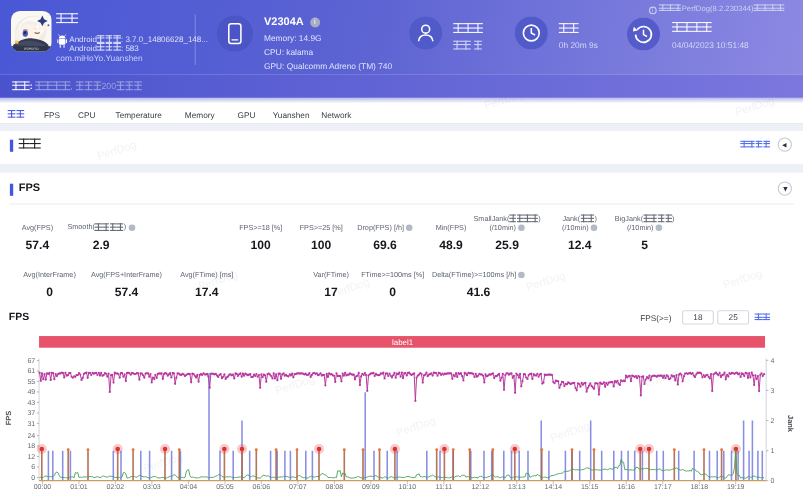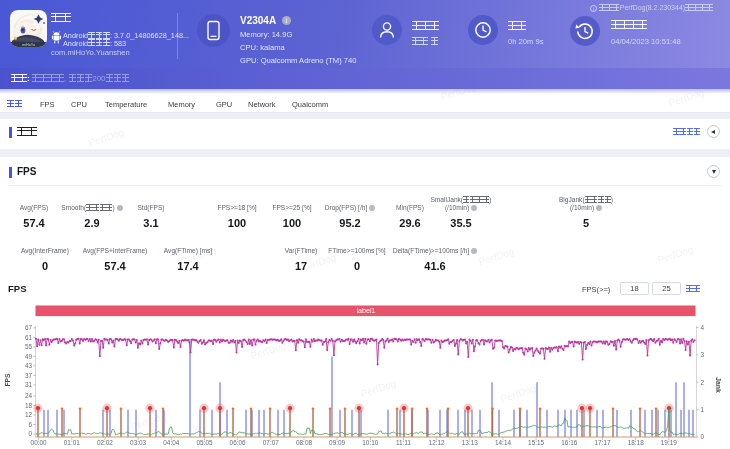--- a/index.html
+++ b/index.html
@@ -109,22 +109,22 @@
 
 <div class="remark"><b><i class="g"></i><i class="g"></i>:</b> <span style="color:#9aa1de"><i class="g"></i><i class="g"></i><i class="g"></i><i class="g"></i>, <i class="g"></i><i class="g"></i><i class="g"></i>200<i class="g"></i><i class="g"></i><i class="g"></i></span></div>
 
 <div class="tabs">
 <span class="tab" style="left:7px;color:#4254e8"><i class="g"></i><i class="g"></i></span>
 <span class="tab" style="left:40px">FPS</span>
 <span class="tab" style="left:71px">CPU</span>
 <span class="tab" style="left:105px">Temperature</span>
 <span class="tab" style="left:168px">Memory</span>
 <span class="tab" style="left:216px">GPU</span>
-<span class="tab" style="left:248px">Network</span>
-<span class="tab" style="left:292px">Qualcomm</span>
+<span class="tab" style="left:248px">Yuanshen</span>
+<span class="tab" style="left:292px">Network</span>
 </div>
 
 <div class="card1">
 <div class="hbar" style="top:8px"></div>
 <div class="htit" style="top:7px"><i class="g"></i><i class="g"></i></div>
 <div class="abs" style="left:673px;top:9px;font-size:6.8px;color:#4a68ee"><i class="g"></i><i class="g"></i><i class="g"></i><i class="g"></i></div>
 <div class="circbtn" style="left:707px;top:6px">
       <span style="width:0;height:0;border:2.6px solid transparent;border-right:4px solid #2d3139;margin-left:-3px"></span>
     </div>
 </div>
@@ -144,56 +144,57 @@
         <span>Avg(FPS)</span>
       </div>
       <div class="sv">57.4</div>
     </div>
     <div class="st" style="left:40px">
       <div class="sl">
         <span>Smooth(<i class="g"></i><i class="g"></i><i class="g"></i><i class="g"></i>)<i class="q"></i></span>
       </div>
       <div class="sv">2.9</div>
     </div>
-    <div class="st" style="left:99px">
-      <div class="sl">
-        <span>Std(FPS)</span>
-      </div>
-      <div class="sv">3.1</div>
-    </div>
     <div class="st" style="left:185px">
       <div class="sl">
         <span>FPS&gt;=18 [%]</span>
       </div>
       <div class="sv">100</div>
     </div>
     <div class="st" style="left:240px">
       <div class="sl">
         <span>FPS&gt;=25 [%]</span>
       </div>
       <div class="sv">100</div>
     </div>
     <div class="st" style="left:298px">
       <div class="sl">
         <span>Drop(FPS) [/h]<i class="q"></i></span>
       </div>
-      <div class="sv">95.2</div>
+      <div class="sv">69.6</div>
     </div>
     <div class="st" style="left:358px">
       <div class="sl">
         <span>Min(FPS)</span>
       </div>
-      <div class="sv">29.6</div>
+      <div class="sv">48.9</div>
     </div>
     <div class="st" style="left:409px">
       <div class="sl">
         <span>SmallJank(<i class="g"></i><i class="g"></i><i class="g"></i><i class="g"></i>)</span>
         <span>(/10min)<i class="q"></i></span>
       </div>
-      <div class="sv">35.5</div>
+      <div class="sv">25.9</div>
+    </div>
+    <div class="st" style="left:475px">
+      <div class="sl">
+        <span>Jank(<i class="g"></i><i class="g"></i>)</span>
+        <span>(/10min)<i class="q"></i></span>
+      </div>
+      <div class="sv">12.4</div>
     </div>
     <div class="st" style="left:534px">
       <div class="sl">
         <span>BigJank(<i class="g"></i><i class="g"></i><i class="g"></i><i class="g"></i>)</span>
         <span>(/10min)<i class="q"></i></span>
       </div>
       <div class="sv">5</div>
     </div>
   </div>
 <div class="abs" style="left:0;top:238px;width:730px;height:40px">

